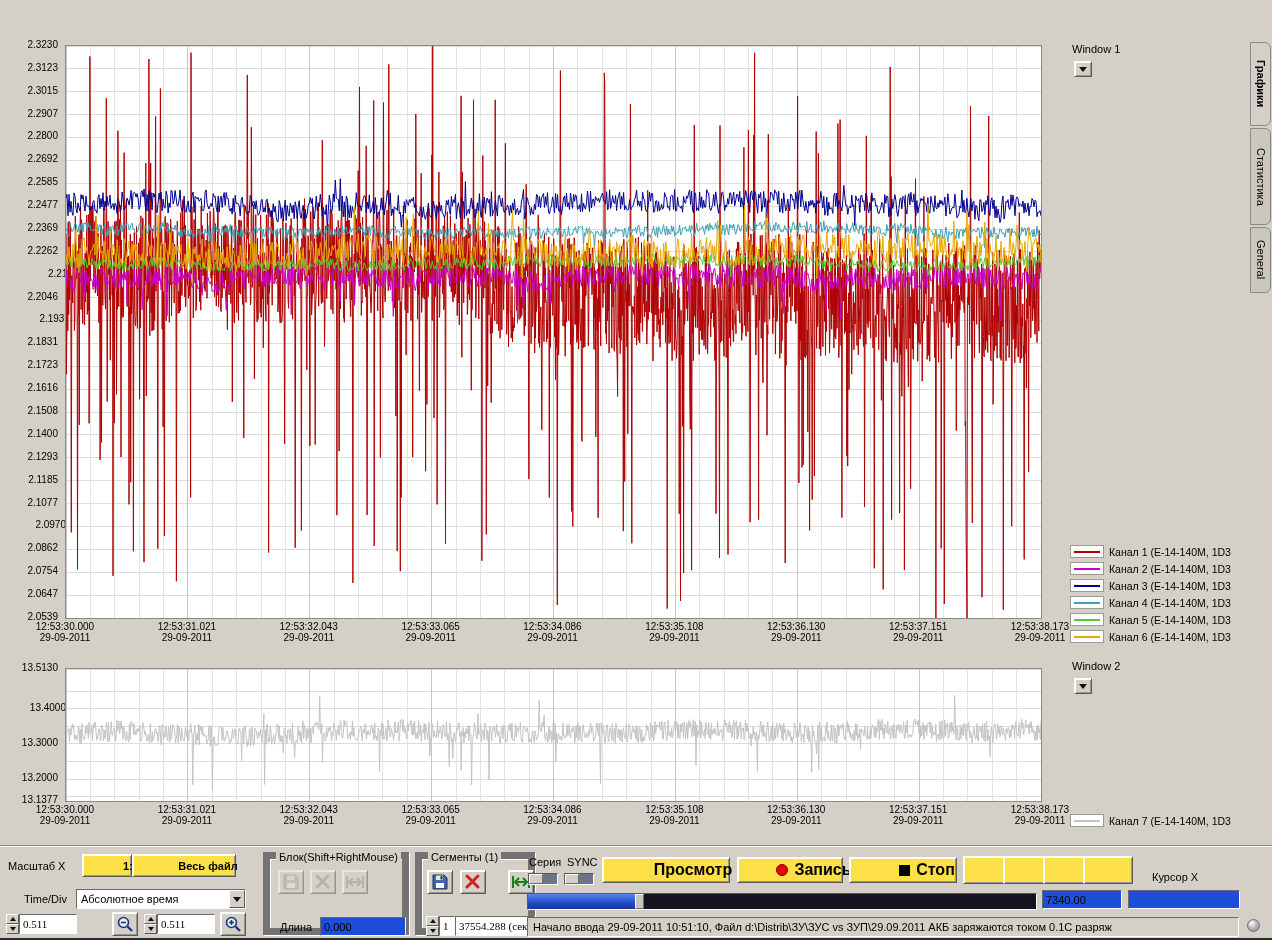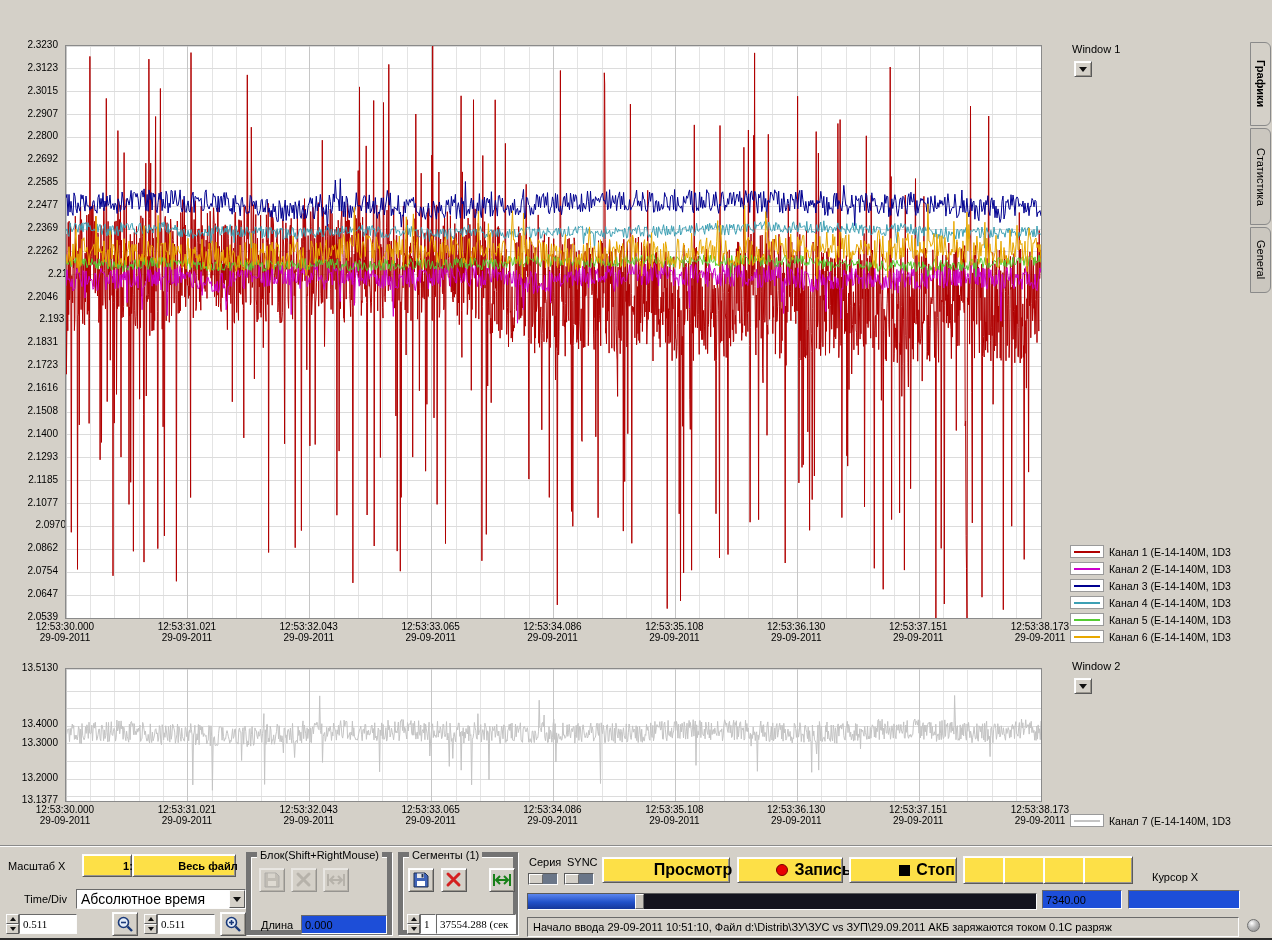--- a/index.html
+++ b/index.html
@@ -40,29 +40,29 @@
   .lbl { position:absolute; font-size:11px; white-space:nowrap; }
   .btn { position:absolute; background:#fde047; border:1px solid; border-color:#fcfcfc #5a5a5a #5a5a5a #fcfcfc;
          box-shadow:inset 1px 1px 0 #fff, inset -1px -1px 0 #9a968e; font-family:inherit; font-size:11px;
          display:flex; align-items:center; justify-content:center; cursor:default; white-space:nowrap;padding-left:48px; }
   .btn.bold { font-weight:bold; }
   .btn.big { font-weight:bold; font-size:16px; gap:6px; }
   .icon-btn { position:absolute; width:26px; height:24px; background:#d4d0c8; border:1px solid;
               border-color:#fcfcfc #5a5a5a #5a5a5a #fcfcfc; box-shadow:inset 1px 1px 0 #fff, inset -1px -1px 0 #9a968e;
               display:flex; align-items:center; justify-content:center; }
   .icon-btn.disabled { opacity:.5; }
-  .groupbox { position:absolute; border:5px solid #737373; box-shadow:1px 1px 0 #fff, inset 1px 1px 0 #fff; }
+  .groupbox { position:absolute; border:7px solid #737373; box-shadow:1px 1px 0 #fff, inset 1px 1px 0 #fff;margin-left:17px; }
   .gb-title { position:absolute; top:-8px; left:6px; background:#d4d0c8; padding:0 3px; font-size:11px; white-space:nowrap; }
   .field { position:absolute; background:#1d4ed8; border:1px solid; border-color:#6a6a6a #fcfcfc #fcfcfc #6a6a6a;
            font-size:11px; display:flex; align-items:center; padding:0 3px; height:19px; overflow:hidden; white-space:nowrap; }
   .statusbar { position:absolute; background:#d4d0c8; border:1px solid; border-color:#6a6a6a #fcfcfc #fcfcfc #6a6a6a;
                font-size:11px; display:flex; align-items:center; padding:0 5px; overflow:hidden; white-space:nowrap; }
   .combo { position:absolute; background:#fff; border:1px solid; border-color:#6a6a6a #fcfcfc #fcfcfc #6a6a6a;
            display:flex; align-items:center; }
-  .combo-text { flex:1; font-size:14px; padding:0 4px; white-space:nowrap; overflow:hidden; }
+  .combo-text { flex:1; font-size:11px; padding:0 4px; white-space:nowrap; overflow:hidden; }
   .combo-btn { width:16px; align-self:stretch; background:#d4d0c8; border:1px solid;
                border-color:#fcfcfc #5a5a5a #5a5a5a #fcfcfc; display:flex; align-items:center; justify-content:center; }
   .spinner-wrap { position:absolute; display:flex; height:20px;font-family:Liberation Serif, serif; }
   .spin { display:flex; flex-direction:column; width:13px; }
   .spin i { flex:1; background:#d4d0c8; border:1px solid; border-color:#fcfcfc #5a5a5a #5a5a5a #fcfcfc;
             display:flex; align-items:center; justify-content:center; }
   .tri-up { width:0; height:0; border-left:3px solid transparent; border-right:3px solid transparent; border-bottom:4px solid #101010; }
   .tri-down { width:0; height:0; border-left:3px solid transparent; border-right:3px solid transparent; border-top:4px solid #101010; }
   .spin-field { position:relative; background:#fff; border:1px solid; border-color:#6a6a6a #fcfcfc #fcfcfc #6a6a6a;
                 font-size:11px; display:flex; align-items:center; padding:0 3px; width:58px; }
@@ -199,21 +199,21 @@
       <div class="legend-item">
         <span class="legend-swatch">
           <span class="legend-line" style="background: rgb(232, 168, 0);"></span>
         </span>
         <span class="legend-label">Канал 6 (E-14-140M, 1D3</span>
       </div>
     </div>
 
   <div id="w2-yaxis">
       <div class="tick-y" style="left: 0px; top: 663px;">13.5130</div>
-      <div class="tick-y" style="left: 0px; top: 702.744px; margin-top: 16px;">13.4000</div>
+      <div class="tick-y" style="left: 8px; top: 702.744px;">13.4000</div>
       <div class="tick-y" style="left: 0px; top: 737.916px;">13.3000</div>
       <div class="tick-y" style="left: 0px; top: 773.088px;">13.2000</div>
       <div class="tick-y" style="left: 0px; top: 795px;">13.1377</div>
     </div>
   <div class="plot" id="w2-plot" style="left:65px;top:668px;width:977px;height:134px">
     <svg id="w2-svg" width="975" height="132">
         <path d="M24.38 0 V132 M48.75 0 V132 M73.13 0 V132 M97.50 0 V132 M146.25 0 V132 M170.63 0 V132 M195.00 0 V132 M219.38 0 V132 M268.13 0 V132 M292.50 0 V132 M316.88 0 V132 M341.25 0 V132 M390.00 0 V132 M414.38 0 V132 M438.75 0 V132 M463.13 0 V132 M511.88 0 V132 M536.25 0 V132 M560.63 0 V132 M585.00 0 V132 M633.75 0 V132 M658.13 0 V132 M682.50 0 V132 M706.88 0 V132 M755.63 0 V132 M780.00 0 V132 M804.38 0 V132 M828.75 0 V132 M877.50 0 V132 M901.88 0 V132 M926.25 0 V132 M950.63 0 V132 " stroke="#e4e4e4" fill="none" shape-rendering="crispEdges"></path>
         <path d="M0 0.00 H975 M0 39.74 H975 M0 74.92 H975 M0 110.09 H975 M0 132.00 H975 M0 22.16 H975 M0 57.33 H975 M0 92.50 H975 M0 127.67 H975 " stroke="#dcdcdc" fill="none" shape-rendering="crispEdges"></path>
         <path d="M0.00 0 V132 M121.88 0 V132 M243.75 0 V132 M365.63 0 V132 M487.50 0 V132 M609.38 0 V132 M731.25 0 V132 M853.13 0 V132 M975.00 0 V132 " stroke="#c6c6c6" fill="none" shape-rendering="crispEdges"></path>
         <polyline points="0.0,53.6 0.7,64.8 1.4,61.2 2.1,60.0 2.8,60.1 3.5,72.7 4.2,59.3 4.9,66.1 5.6,60.1 6.3,55.0 7.0,59.3 7.7,56.4 8.4,70.4 9.1,66.0 9.8,70.0 10.5,66.4 11.2,70.9 11.8,67.3 12.5,57.6 13.2,59.8 13.9,74.5 14.6,60.2 15.3,75.0 16.0,54.5 16.7,66.4 17.4,69.0 18.1,70.8 18.8,68.6 19.5,57.7 20.2,64.4 20.9,55.8 21.6,59.7 22.3,69.4 23.0,53.2 23.7,64.0 24.4,64.8 25.1,64.2 25.8,56.2 26.5,71.7 27.2,59.2 27.9,54.2 28.6,59.1 29.3,53.2 30.0,61.8 30.7,71.2 31.4,69.1 32.1,65.5 32.8,60.1 33.5,60.1 34.1,69.8 34.8,71.7 35.5,56.4 36.2,56.3 36.9,60.6 37.6,71.7 38.3,60.9 39.0,69.6 39.7,66.5 40.4,53.3 41.1,63.4 41.8,72.8 42.5,53.4 43.2,72.4 43.9,66.1 44.6,61.9 45.3,52.7 46.0,65.7 46.7,66.5 47.4,62.2 48.1,59.3 48.8,61.9 49.5,72.1 50.2,68.5 50.9,51.1 51.6,62.0 52.3,59.0 53.0,52.0 53.7,64.8 54.4,59.0 55.1,51.9 55.8,60.0 56.5,57.1 57.1,70.3 57.8,58.1 58.5,61.4 59.2,67.9 59.9,71.7 60.6,62.2 61.3,67.6 62.0,70.2 62.7,73.2 63.4,55.1 64.1,70.7 64.8,53.1 65.5,52.5 66.2,56.8 66.9,54.5 67.6,65.7 68.3,54.7 69.0,65.8 69.7,62.3 70.4,65.5 71.1,59.8 71.8,63.1 72.5,59.0 73.2,61.9 73.9,56.0 74.6,72.4 75.3,70.7 76.0,69.2 76.7,53.4 77.4,56.2 78.1,60.9 78.8,65.7 79.4,62.1 80.1,68.2 80.8,72.0 81.5,71.6 82.2,65.4 82.9,71.4 83.6,73.9 84.3,54.9 85.0,69.9 85.7,73.5 86.4,63.1 87.1,71.8 87.8,69.2 88.5,66.1 89.2,60.7 89.9,59.7 90.6,65.0 91.3,63.9 92.0,72.4 92.7,69.0 93.4,56.6 94.1,58.8 94.8,73.7 95.5,75.7 96.2,55.7 96.9,58.8 97.6,71.0 98.3,63.8 99.0,68.3 99.7,56.8 100.4,62.0 101.1,68.2 101.8,71.6 102.4,57.5 103.1,63.7 103.8,73.1 104.5,56.3 105.2,70.3 105.9,66.1 106.6,55.3 107.3,57.0 108.0,59.6 108.7,63.1 109.4,74.2 110.1,70.1 110.8,65.8 111.5,55.0 112.2,73.7 112.9,57.6 113.6,60.9 114.3,67.4 115.0,72.2 115.7,59.1 116.4,67.5 117.1,69.4 117.8,71.4 118.5,72.2 119.2,58.5 119.9,58.7 120.6,67.6 121.3,62.7 122.0,62.4 122.7,71.8 123.4,60.9 124.1,63.5 124.7,54.6 125.4,60.8 126.1,66.1 126.8,115.9 127.5,66.0 128.2,63.2 128.9,56.3 129.6,75.9 130.3,72.3 131.0,64.8 131.7,70.9 132.4,55.5 133.1,75.7 133.8,56.2 134.5,60.9 135.2,57.5 135.9,65.4 136.6,58.0 137.3,67.5 138.0,64.5 138.7,65.5 139.4,67.4 140.1,66.4 140.8,74.9 141.5,72.2 142.2,71.1 142.9,56.5 143.6,57.3 144.3,76.8 145.0,56.8 145.7,67.8 146.4,121.3 147.1,76.5 147.7,68.8 148.4,67.7 149.1,76.4 149.8,76.6 150.5,75.4 151.2,76.6 151.9,76.0 152.6,64.3 153.3,57.9 154.0,58.2 154.7,57.8 155.4,58.5 156.1,71.2 156.8,58.4 157.5,67.5 158.2,72.2 158.9,69.6 159.6,70.0 160.3,64.6 161.0,61.6 161.7,64.3 162.4,67.8 163.1,70.2 163.8,74.3 164.5,71.3 165.2,72.4 165.9,66.0 166.6,59.8 167.3,69.4 168.0,67.4 168.7,60.3 169.4,59.9 170.1,73.4 170.7,74.4 171.4,73.6 172.1,75.1 172.8,60.9 173.5,59.0 174.2,63.0 174.9,63.2 175.6,91.5 176.3,62.6 177.0,58.8 177.7,75.2 178.4,58.5 179.1,57.0 179.8,62.6 180.5,72.7 181.2,77.7 181.9,71.8 182.6,75.9 183.3,60.4 184.0,59.5 184.7,77.1 185.4,65.6 186.1,57.5 186.8,69.0 187.5,76.4 188.2,74.7 188.9,58.9 189.6,61.5 190.3,61.6 191.0,67.0 191.7,69.7 192.4,62.7 193.0,67.3 193.7,65.7 194.4,60.1 195.1,67.4 195.8,73.4 196.5,64.5 197.2,59.4 197.9,44.6 198.6,115.4 199.3,60.8 200.0,75.3 200.7,55.6 201.4,55.4 202.1,73.0 202.8,69.0 203.5,72.6 204.2,57.2 204.9,60.7 205.6,75.2 206.3,70.8 207.0,71.4 207.7,65.9 208.4,75.2 209.1,71.6 209.8,66.0 210.5,62.6 211.2,55.2 211.9,57.2 212.6,69.9 213.3,56.8 214.0,72.6 214.7,66.5 215.4,72.9 216.0,66.8 216.7,71.8 217.4,83.9 218.1,59.1 218.8,59.2 219.5,68.5 220.2,65.9 220.9,74.4 221.6,61.8 222.3,60.3 223.0,63.1 223.7,70.8 224.4,59.0 225.1,68.2 225.8,73.9 226.5,54.4 227.2,70.3 227.9,74.5 228.6,88.5 229.3,73.3 230.0,71.9 230.7,71.2 231.4,73.8 232.1,57.4 232.8,66.5 233.5,61.5 234.2,71.7 234.9,63.1 235.6,73.8 236.3,58.0 237.0,51.9 237.7,69.7 238.3,56.1 239.0,60.9 239.7,64.8 240.4,71.8 241.1,58.8 241.8,69.5 242.5,60.2 243.2,65.6 243.9,73.0 244.6,58.8 245.3,73.7 246.0,60.3 246.7,57.8 247.4,64.8 248.1,56.7 248.8,54.1 249.5,55.9 250.2,56.1 250.9,53.2 251.6,55.5 252.3,59.7 253.0,60.7 253.7,26.9 254.4,61.6 255.1,64.8 255.8,54.7 256.5,93.4 257.2,67.6 257.9,65.1 258.6,63.5 259.3,72.3 260.0,69.1 260.7,58.4 261.3,67.4 262.0,63.9 262.7,58.9 263.4,62.2 264.1,57.1 264.8,61.6 265.5,71.5 266.2,63.1 266.9,66.9 267.6,54.1 268.3,58.2 269.0,60.2 269.7,62.9 270.4,71.1 271.1,60.8 271.8,65.1 272.5,56.4 273.2,66.4 273.9,57.0 274.6,51.7 275.3,58.3 276.0,67.0 276.7,69.1 277.4,63.9 278.1,51.1 278.8,57.2 279.5,53.5 280.2,52.0 280.9,52.9 281.6,69.5 282.3,67.0 283.0,66.6 283.6,63.7 284.3,70.6 285.0,63.0 285.7,66.0 286.4,52.1 287.1,67.2 287.8,58.7 288.5,67.7 289.2,69.0 289.9,70.9 290.6,70.2 291.3,71.2 292.0,68.8 292.7,64.8 293.4,60.9 294.1,60.0 294.8,57.0 295.5,65.3 296.2,71.7 296.9,60.6 297.6,60.2 298.3,64.4 299.0,55.2 299.7,55.7 300.4,70.3 301.1,61.9 301.8,65.7 302.5,61.2 303.2,66.0 303.9,65.7 304.6,63.2 305.3,57.0 306.0,56.2 306.6,64.0 307.3,59.5 308.0,70.9 308.7,53.8 309.4,69.0 310.1,67.0 310.8,71.6 311.5,68.9 312.2,59.0 312.9,60.9 313.6,102.8 314.3,61.0 315.0,66.6 315.7,53.9 316.4,69.7 317.1,55.5 317.8,70.4 318.5,70.0 319.2,66.8 319.9,58.7 320.6,72.1 321.3,69.7 322.0,51.2 322.7,60.9 323.4,56.7 324.1,68.0 324.8,64.8 325.5,59.2 326.2,63.2 326.9,66.1 327.6,70.8 328.3,63.9 328.9,52.7 329.6,63.5 330.3,62.1 331.0,64.0 331.7,58.9 332.4,53.0 333.1,71.7 333.8,65.3 334.5,51.9 335.2,52.1 335.9,50.3 336.6,61.6 337.3,50.7 338.0,63.8 338.7,58.2 339.4,60.1 340.1,65.4 340.8,70.0 341.5,53.5 342.2,62.0 342.9,55.1 343.6,54.8 344.3,55.5 345.0,51.6 345.7,64.0 346.4,66.2 347.1,54.3 347.8,66.2 348.5,52.1 349.2,62.0 349.9,70.1 350.6,64.3 351.3,63.0 351.9,69.8 352.6,51.7 353.3,63.1 354.0,66.4 354.7,56.1 355.4,72.2 356.1,62.4 356.8,60.6 357.5,63.9 358.2,54.3 358.9,70.7 359.6,55.3 360.3,59.7 361.0,64.4 361.7,70.7 362.4,62.1 363.1,53.2 363.8,87.0 364.5,72.9 365.2,64.6 365.9,58.4 366.6,54.8 367.3,68.6 368.0,61.7 368.7,67.1 369.4,66.4 370.1,68.5 370.8,64.0 371.5,52.3 372.2,68.1 372.9,61.7 373.6,64.0 374.2,57.9 374.9,60.2 375.6,69.7 376.3,67.7 377.0,55.1 377.7,55.6 378.4,65.5 379.1,67.8 379.8,64.8 380.5,52.6 381.2,71.0 381.9,64.1 382.6,69.8 383.3,97.4 384.0,54.1 384.7,63.0 385.4,72.3 386.1,69.4 386.8,89.4 387.5,67.4 388.2,63.6 388.9,68.6 389.6,72.8 390.3,62.8 391.0,58.4 391.7,60.8 392.4,54.1 393.1,54.0 393.8,67.4 394.5,63.0 395.2,101.2 395.9,62.1 396.6,66.8 397.2,58.7 397.9,74.0 398.6,63.0 399.3,69.1 400.0,59.5 400.7,63.6 401.4,65.0 402.1,56.5 402.8,71.8 403.5,57.1 404.2,66.7 404.9,65.7 405.6,115.8 406.3,70.2 407.0,68.8 407.7,64.3 408.4,53.5 409.1,58.5 409.8,61.7 410.5,69.0 411.2,70.2 411.9,44.7 412.6,66.0 413.3,62.4 414.0,62.0 414.7,55.6 415.4,72.8 416.1,64.8 416.8,60.6 417.5,63.5 418.2,70.7 418.9,54.2 419.5,57.4 420.2,58.9 420.9,71.4 421.6,61.8 422.3,63.8 423.0,110.7 423.7,57.1 424.4,61.5 425.1,62.7 425.8,71.6 426.5,57.8 427.2,61.1 427.9,61.4 428.6,57.3 429.3,68.3 430.0,63.7 430.7,55.4 431.4,64.5 432.1,66.9 432.8,62.1 433.5,70.8 434.2,75.0 434.9,66.6 435.6,57.0 436.3,60.3 437.0,69.8 437.7,55.9 438.4,56.4 439.1,58.8 439.8,73.4 440.5,70.8 441.2,72.0 441.9,61.0 442.5,60.0 443.2,55.3 443.9,61.6 444.6,54.8 445.3,69.2 446.0,54.0 446.7,71.1 447.4,71.4 448.1,71.9 448.8,67.0 449.5,55.1 450.2,67.8 450.9,58.2 451.6,56.9 452.3,63.5 453.0,60.1 453.7,58.7 454.4,53.8 455.1,70.9 455.8,72.7 456.5,73.3 457.2,59.9 457.9,57.8 458.6,57.7 459.3,60.7 460.0,62.9 460.7,60.3 461.4,58.7 462.1,63.9 462.8,73.2 463.5,70.4 464.2,69.7 464.8,72.7 465.5,73.6 466.2,62.2 466.9,62.0 467.6,69.0 468.3,73.6 469.0,61.8 469.7,64.5 470.4,71.0 471.1,68.5 471.8,68.7 472.5,62.8 473.2,31.2 473.9,58.7 474.6,59.6 475.3,62.9 476.0,54.1 476.7,53.5 477.4,57.7 478.1,46.0 478.8,68.0 479.5,71.7 480.2,64.0 480.9,63.6 481.6,73.5 482.3,73.2 483.0,57.8 483.7,69.9 484.4,61.2 485.1,62.7 485.8,73.2 486.5,68.6 487.2,54.7 487.8,50.2 488.5,70.4 489.2,54.7 489.9,93.0 490.6,63.9 491.3,73.7 492.0,67.7 492.7,64.8 493.4,69.4 494.1,70.2 494.8,67.4 495.5,71.3 496.2,69.8 496.9,53.9 497.6,66.2 498.3,65.9 499.0,69.3 499.7,68.4 500.4,65.8 501.1,55.8 501.8,67.4 502.5,63.4 503.2,55.3 503.9,64.9 504.6,68.9 505.3,61.0 506.0,59.4 506.7,62.7 507.4,57.3 508.1,58.0 508.8,74.0 509.5,65.8 510.2,56.4 510.8,68.6 511.5,55.8 512.2,54.4 512.9,71.4 513.6,57.2 514.3,58.1 515.0,68.4 515.7,72.6 516.4,60.1 517.1,55.8 517.8,61.3 518.5,66.4 519.2,68.7 519.9,66.3 520.6,63.7 521.3,69.0 522.0,67.9 522.7,61.4 523.4,66.0 524.1,58.0 524.8,54.1 525.5,64.0 526.2,58.1 526.9,61.0 527.6,72.1 528.3,69.8 529.0,68.7 529.7,67.0 530.4,56.1 531.1,54.1 531.8,62.7 532.5,66.4 533.1,54.5 533.8,73.5 534.5,114.5 535.2,53.8 535.9,60.9 536.6,64.6 537.3,56.2 538.0,61.6 538.7,73.5 539.4,73.5 540.1,61.9 540.8,56.1 541.5,55.7 542.2,72.4 542.9,72.1 543.6,60.4 544.3,58.7 545.0,63.8 545.7,71.2 546.4,54.5 547.1,71.7 547.8,72.1 548.5,59.0 549.2,74.0 549.9,54.2 550.6,58.1 551.3,65.9 552.0,69.0 552.7,59.8 553.4,62.2 554.1,71.6 554.8,60.3 555.5,62.4 556.1,73.1 556.8,62.7 557.5,58.8 558.2,66.5 558.9,69.6 559.6,69.6 560.3,54.9 561.0,72.9 561.7,71.7 562.4,63.3 563.1,55.0 563.8,59.6 564.5,68.3 565.2,70.4 565.9,63.1 566.6,56.9 567.3,63.2 568.0,60.0 568.7,60.9 569.4,69.2 570.1,56.7 570.8,71.6 571.5,57.9 572.2,73.5 572.9,65.6 573.6,57.2 574.3,64.0 575.0,72.5 575.7,60.2 576.4,73.3 577.1,67.9 577.8,71.6 578.4,71.8 579.1,65.4 579.8,66.4 580.5,55.4 581.2,61.3 581.9,57.8 582.6,62.7 583.3,69.8 584.0,71.3 584.7,53.9 585.4,64.7 586.1,68.4 586.8,56.4 587.5,71.8 588.2,68.0 588.9,52.4 589.6,64.6 590.3,58.7 591.0,55.6 591.7,57.7 592.4,57.7 593.1,58.3 593.8,52.7 594.5,61.1 595.2,60.3 595.9,52.3 596.6,69.9 597.3,70.2 598.0,55.2 598.7,53.2 599.4,60.3 600.1,68.4 600.8,71.7 601.4,65.2 602.1,51.4 602.8,66.2 603.5,66.7 604.2,62.3 604.9,67.9 605.6,58.9 606.3,69.1 607.0,64.0 607.7,61.9 608.4,52.9 609.1,53.1 609.8,61.4 610.5,52.4 611.2,55.8 611.9,69.2 612.6,55.2 613.3,68.8 614.0,69.5 614.7,55.4 615.4,62.9 616.1,54.2 616.8,58.6 617.5,69.0 618.2,52.9 618.9,58.6 619.6,70.1 620.3,62.8 621.0,54.2 621.7,69.8 622.4,58.7 623.1,51.4 623.7,58.6 624.4,53.5 625.1,60.1 625.8,67.7 626.5,58.9 627.2,50.7 627.9,67.1 628.6,57.7 629.3,52.0 630.0,96.4 630.7,55.8 631.4,68.7 632.1,62.3 632.8,65.9 633.5,51.7 634.2,51.7 634.9,68.6 635.6,53.1 636.3,64.9 637.0,65.7 637.7,66.9 638.4,60.1 639.1,69.8 639.8,53.2 640.5,58.0 641.2,63.1 641.9,65.5 642.6,53.1 643.3,69.0 644.0,60.6 644.7,70.8 645.4,54.2 646.1,65.6 646.7,62.1 647.4,60.5 648.1,64.9 648.8,58.9 649.5,63.5 650.2,64.7 650.9,66.5 651.6,52.4 652.3,62.0 653.0,66.9 653.7,63.1 654.4,61.4 655.1,62.7 655.8,59.8 656.5,71.8 657.2,66.9 657.9,56.0 658.6,50.8 659.3,52.7 660.0,56.5 660.7,54.1 661.4,61.0 662.1,63.5 662.8,54.4 663.5,52.3 664.2,63.9 664.9,56.4 665.6,68.5 666.3,67.4 667.0,55.8 667.7,51.3 668.4,70.9 669.0,53.5 669.7,56.2 670.4,51.8 671.1,70.3 671.8,57.7 672.5,67.7 673.2,59.4 673.9,53.5 674.6,52.9 675.3,69.8 676.0,58.8 676.7,60.9 677.4,58.8 678.1,71.1 678.8,69.5 679.5,51.1 680.2,62.3 680.9,54.5 681.6,62.6 682.3,58.9 683.0,69.2 683.7,69.3 684.4,64.2 685.1,77.1 685.8,65.6 686.5,69.4 687.2,57.9 687.9,65.9 688.6,62.8 689.3,71.6 690.0,64.2 690.7,62.8 691.4,102.3 692.0,65.9 692.7,70.7 693.4,66.4 694.1,57.4 694.8,52.0 695.5,63.5 696.2,56.6 696.9,67.5 697.6,55.7 698.3,67.7 699.0,63.3 699.7,64.9 700.4,72.0 701.1,56.0 701.8,52.9 702.5,62.0 703.2,72.4 703.9,72.4 704.6,65.2 705.3,57.6 706.0,71.0 706.7,53.9 707.4,72.0 708.1,70.2 708.8,58.8 709.5,70.0 710.2,57.1 710.9,54.6 711.6,68.2 712.3,63.7 713.0,57.6 713.7,54.1 714.3,60.7 715.0,56.3 715.7,70.0 716.4,56.5 717.1,72.1 717.8,54.3 718.5,63.9 719.2,60.2 719.9,71.1 720.6,69.5 721.3,65.1 722.0,60.1 722.7,67.5 723.4,67.2 724.1,62.4 724.8,71.7 725.5,67.8 726.2,73.9 726.9,68.8 727.6,69.6 728.3,54.3 729.0,56.0 729.7,59.5 730.4,68.4 731.1,60.9 731.8,59.9 732.5,68.1 733.2,63.5 733.9,53.7 734.6,58.0 735.3,72.5 736.0,64.8 736.7,65.9 737.3,65.4 738.0,73.3 738.7,57.0 739.4,56.2 740.1,60.9 740.8,63.3 741.5,69.6 742.2,58.1 742.9,72.7 743.6,61.7 744.3,71.0 745.0,72.5 745.7,103.3 746.4,56.1 747.1,66.8 747.8,62.0 748.5,70.8 749.2,72.0 749.9,73.5 750.6,84.9 751.3,69.2 752.0,56.2 752.7,101.1 753.4,52.5 754.1,58.2 754.8,71.9 755.5,57.0 756.2,72.6 756.9,70.0 757.6,68.5 758.3,68.3 759.0,72.3 759.6,56.6 760.3,63.0 761.0,53.0 761.7,70.0 762.4,62.1 763.1,68.3 763.8,71.3 764.5,72.4 765.2,56.1 765.9,68.6 766.6,71.9 767.3,56.1 768.0,62.5 768.7,73.9 769.4,58.8 770.1,64.1 770.8,74.3 771.5,57.6 772.2,54.9 772.9,67.1 773.6,57.2 774.3,58.5 775.0,56.1 775.7,60.1 776.4,55.0 777.1,54.4 777.8,66.6 778.5,70.3 779.2,71.1 779.9,59.3 780.6,56.9 781.3,52.3 782.0,63.6 782.6,55.4 783.3,58.1 784.0,67.7 784.7,63.1 785.4,70.7 786.1,67.4 786.8,65.0 787.5,72.1 788.2,61.6 788.9,71.3 789.6,54.5 790.3,66.5 791.0,55.3 791.7,71.5 792.4,65.0 793.1,68.4 793.8,59.7 794.5,79.8 795.2,60.0 795.9,62.7 796.6,61.0 797.3,64.2 798.0,67.2 798.7,57.5 799.4,63.5 800.1,66.2 800.8,70.4 801.5,57.2 802.2,70.0 802.9,67.1 803.6,69.8 804.3,58.4 804.9,69.2 805.6,60.7 806.3,55.8 807.0,57.3 807.7,57.9 808.4,68.0 809.1,57.9 809.8,68.7 810.5,58.9 811.2,62.7 811.9,51.2 812.6,50.3 813.3,70.6 814.0,51.9 814.7,61.0 815.4,61.4 816.1,50.3 816.8,65.5 817.5,59.1 818.2,70.0 818.9,54.8 819.6,57.3 820.3,64.1 821.0,64.1 821.7,52.4 822.4,65.5 823.1,62.4 823.8,58.5 824.5,70.2 825.2,63.9 825.9,56.8 826.6,61.0 827.3,69.1 827.9,54.9 828.6,57.9 829.3,66.9 830.0,69.7 830.7,55.9 831.4,59.5 832.1,61.3 832.8,55.5 833.5,64.2 834.2,61.0 834.9,55.5 835.6,62.6 836.3,64.4 837.0,61.3 837.7,52.9 838.4,68.8 839.1,69.3 839.8,56.1 840.5,63.3 841.2,51.5 841.9,67.3 842.6,69.3 843.3,65.9 844.0,67.5 844.7,65.4 845.4,68.2 846.1,65.9 846.8,65.5 847.5,54.0 848.2,51.0 848.9,50.0 849.6,55.9 850.3,52.2 850.9,52.4 851.6,56.1 852.3,50.8 853.0,64.2 853.7,51.7 854.4,69.0 855.1,57.3 855.8,66.9 856.5,55.4 857.2,53.7 857.9,70.4 858.6,56.3 859.3,62.8 860.0,56.1 860.7,66.5 861.4,57.4 862.1,54.1 862.8,54.1 863.5,53.1 864.2,64.0 864.9,53.5 865.6,69.5 866.3,57.5 867.0,66.6 867.7,65.2 868.4,62.8 869.1,66.1 869.8,55.2 870.5,72.4 871.2,67.5 871.9,65.0 872.6,65.2 873.2,70.9 873.9,52.4 874.6,64.3 875.3,70.6 876.0,51.5 876.7,66.2 877.4,69.6 878.1,67.8 878.8,50.9 879.5,67.4 880.2,55.6 880.9,57.3 881.6,54.1 882.3,69.5 883.0,67.7 883.7,56.1 884.4,53.7 885.1,63.5 885.8,53.0 886.5,61.9 887.2,58.5 887.9,65.1 888.6,26.5 889.3,51.8 890.0,70.7 890.7,58.7 891.4,56.7 892.1,71.3 892.8,69.6 893.5,71.2 894.2,55.9 894.9,70.0 895.6,58.6 896.2,65.9 896.9,55.4 897.6,67.0 898.3,54.0 899.0,55.0 899.7,67.4 900.4,71.2 901.1,54.9 901.8,62.3 902.5,53.4 903.2,59.5 903.9,68.7 904.6,62.2 905.3,66.0 906.0,73.7 906.7,68.3 907.4,64.0 908.1,58.0 908.8,65.6 909.5,70.0 910.2,69.4 910.9,54.7 911.6,70.2 912.3,72.2 913.0,56.8 913.7,57.8 914.4,62.7 915.1,57.4 915.8,69.2 916.5,54.8 917.2,65.3 917.9,71.0 918.5,54.4 919.2,72.9 919.9,57.0 920.6,52.2 921.3,71.8 922.0,60.4 922.7,70.4 923.4,67.2 924.1,87.6 924.8,60.0 925.5,58.1 926.2,66.5 926.9,73.7 927.6,60.7 928.3,55.3 929.0,54.8 929.7,59.2 930.4,70.3 931.1,65.3 931.8,54.7 932.5,65.1 933.2,57.7 933.9,68.0 934.6,66.0 935.3,56.8 936.0,63.6 936.7,65.6 937.4,58.8 938.1,64.4 938.8,67.7 939.5,71.2 940.2,59.5 940.9,64.5 941.5,62.0 942.2,58.5 942.9,61.4 943.6,69.1 944.3,60.9 945.0,68.1 945.7,58.0 946.4,55.5 947.1,60.2 947.8,56.9 948.5,69.6 949.2,56.3 949.9,52.6 950.6,64.8 951.3,65.3 952.0,67.2 952.7,58.2 953.4,53.6 954.1,69.2 954.8,62.8 955.5,50.1 956.2,59.1 956.9,53.8 957.6,65.7 958.3,61.6 959.0,59.4 959.7,50.8 960.4,59.0 961.1,57.4 961.8,55.6 962.5,55.9 963.2,65.1 963.8,53.8 964.5,58.8 965.2,52.3 965.9,63.6 966.6,58.3 967.3,63.6 968.0,61.3 968.7,71.2 969.4,62.6 970.1,71.4 970.8,57.0 971.5,70.1 972.2,55.9 972.9,64.1 973.6,59.7 974.3,70.7 975.0,52.0" fill="none" stroke="#c4c4c4" stroke-width="1"></polyline>

